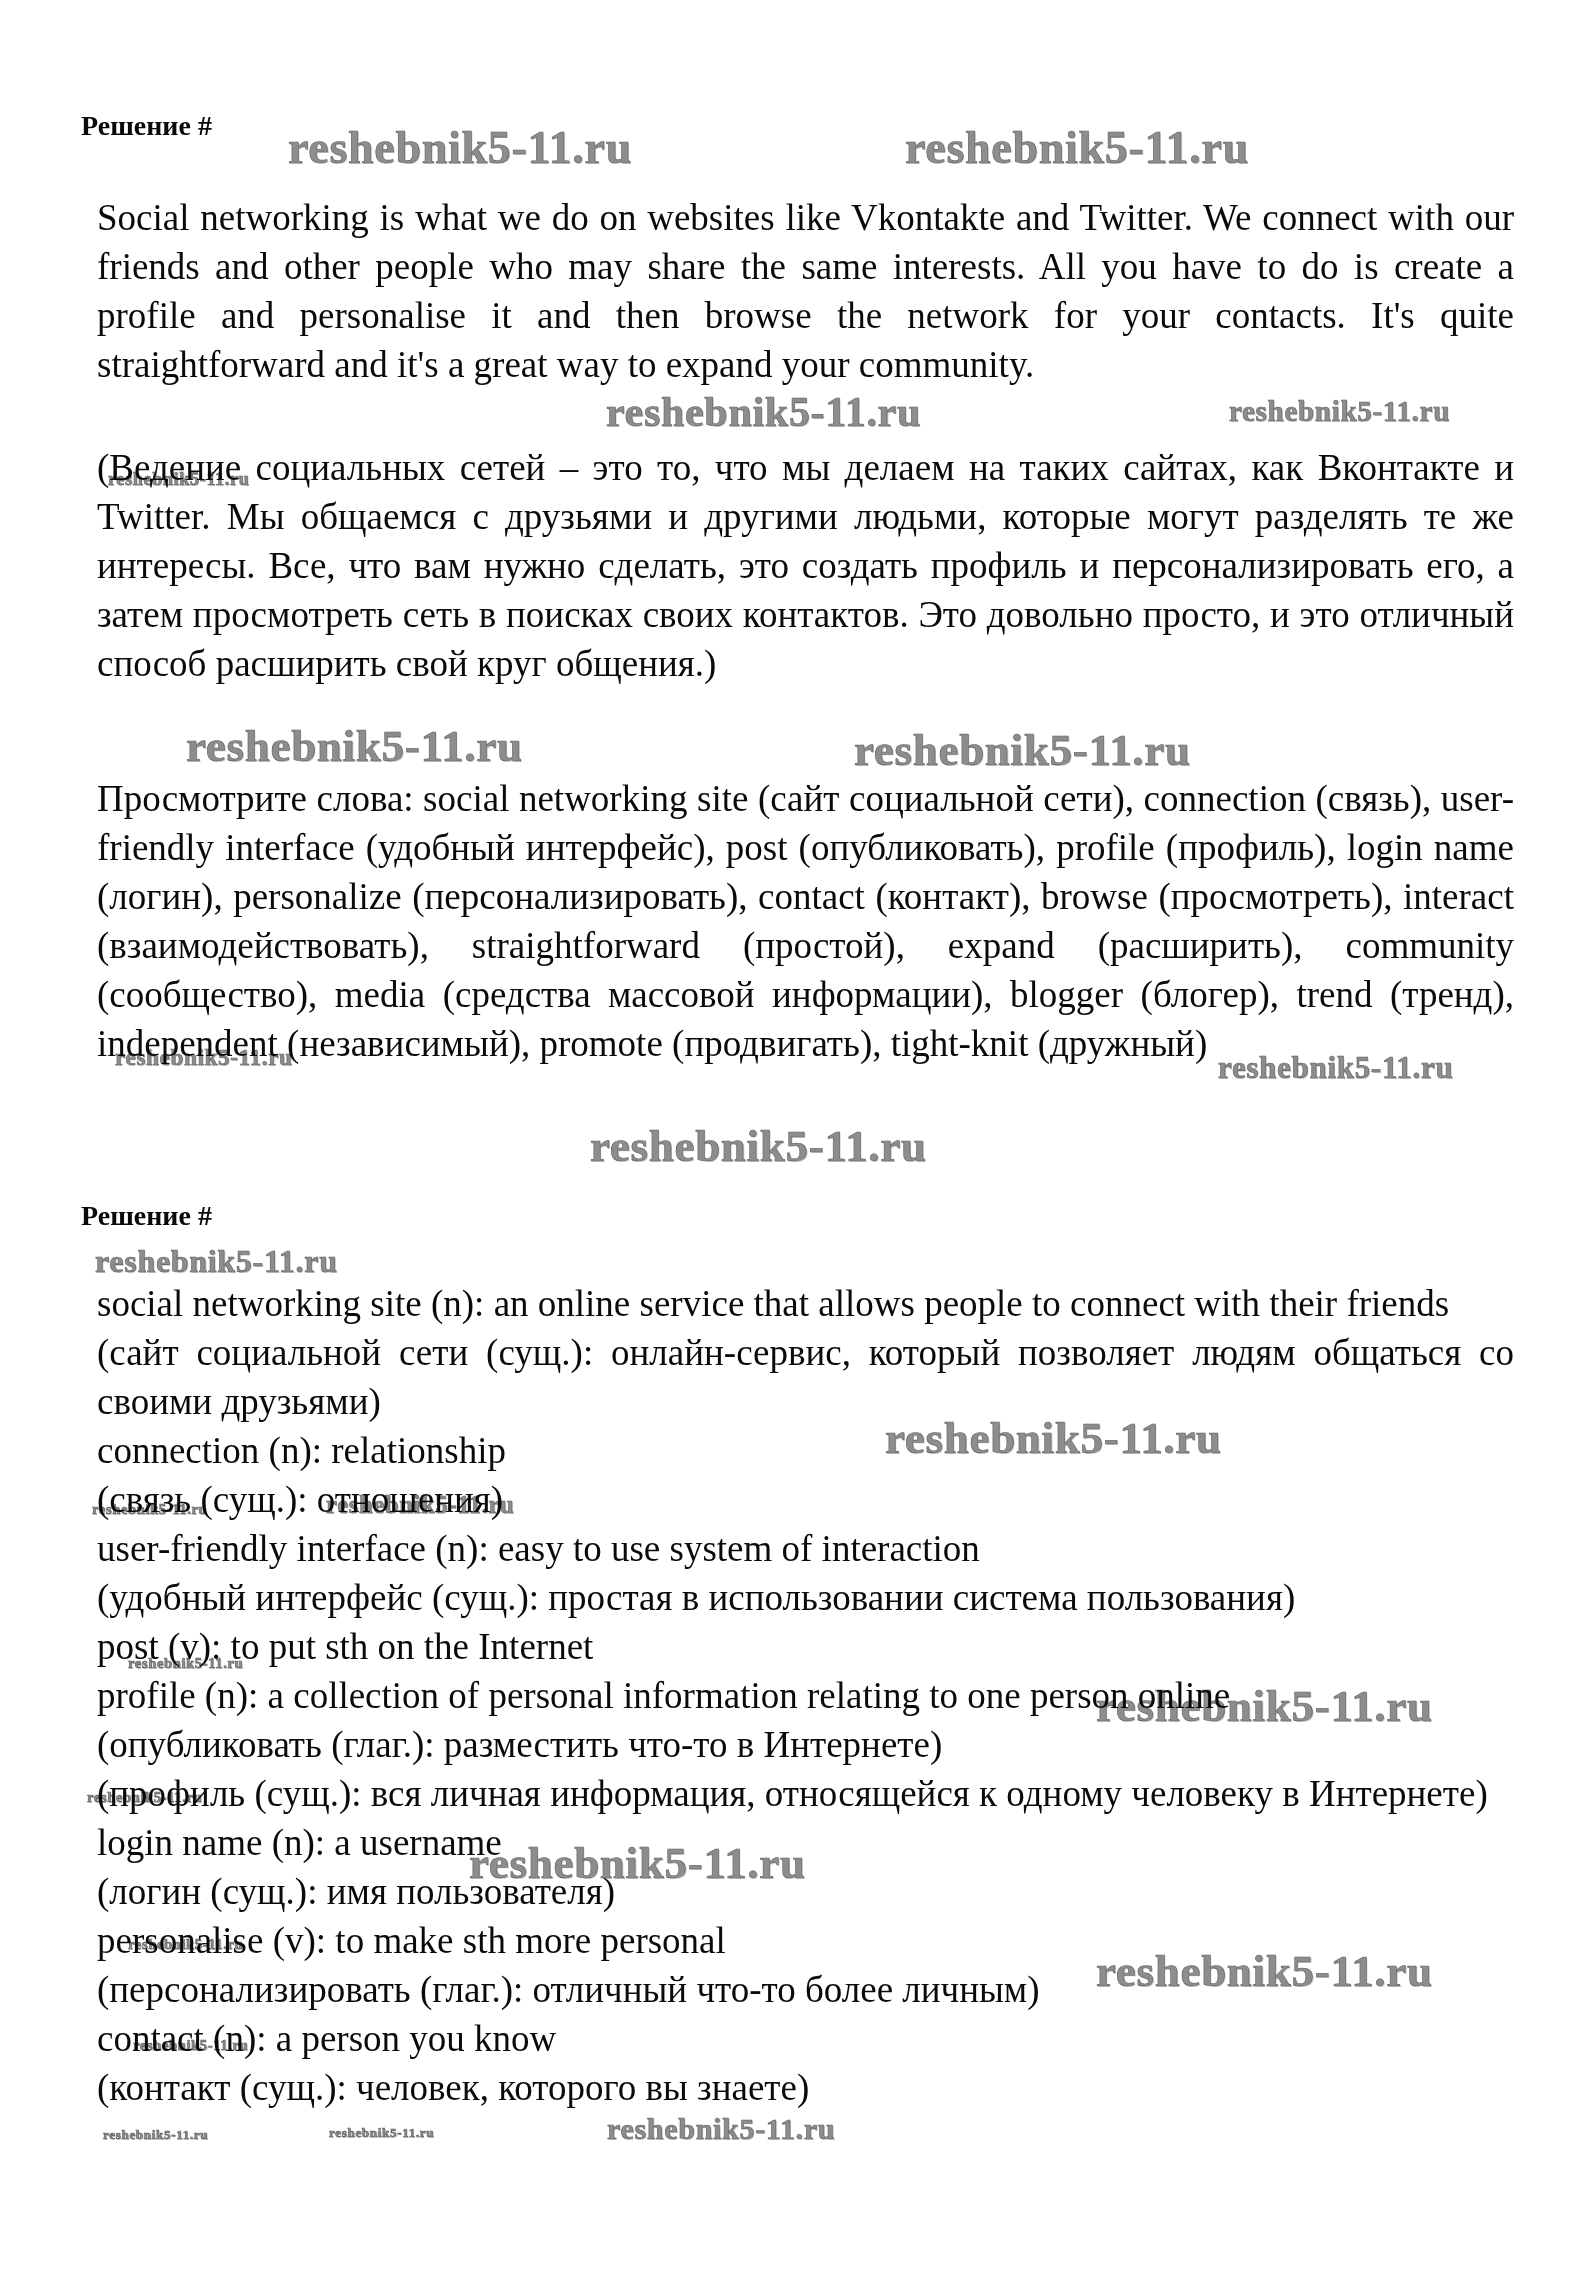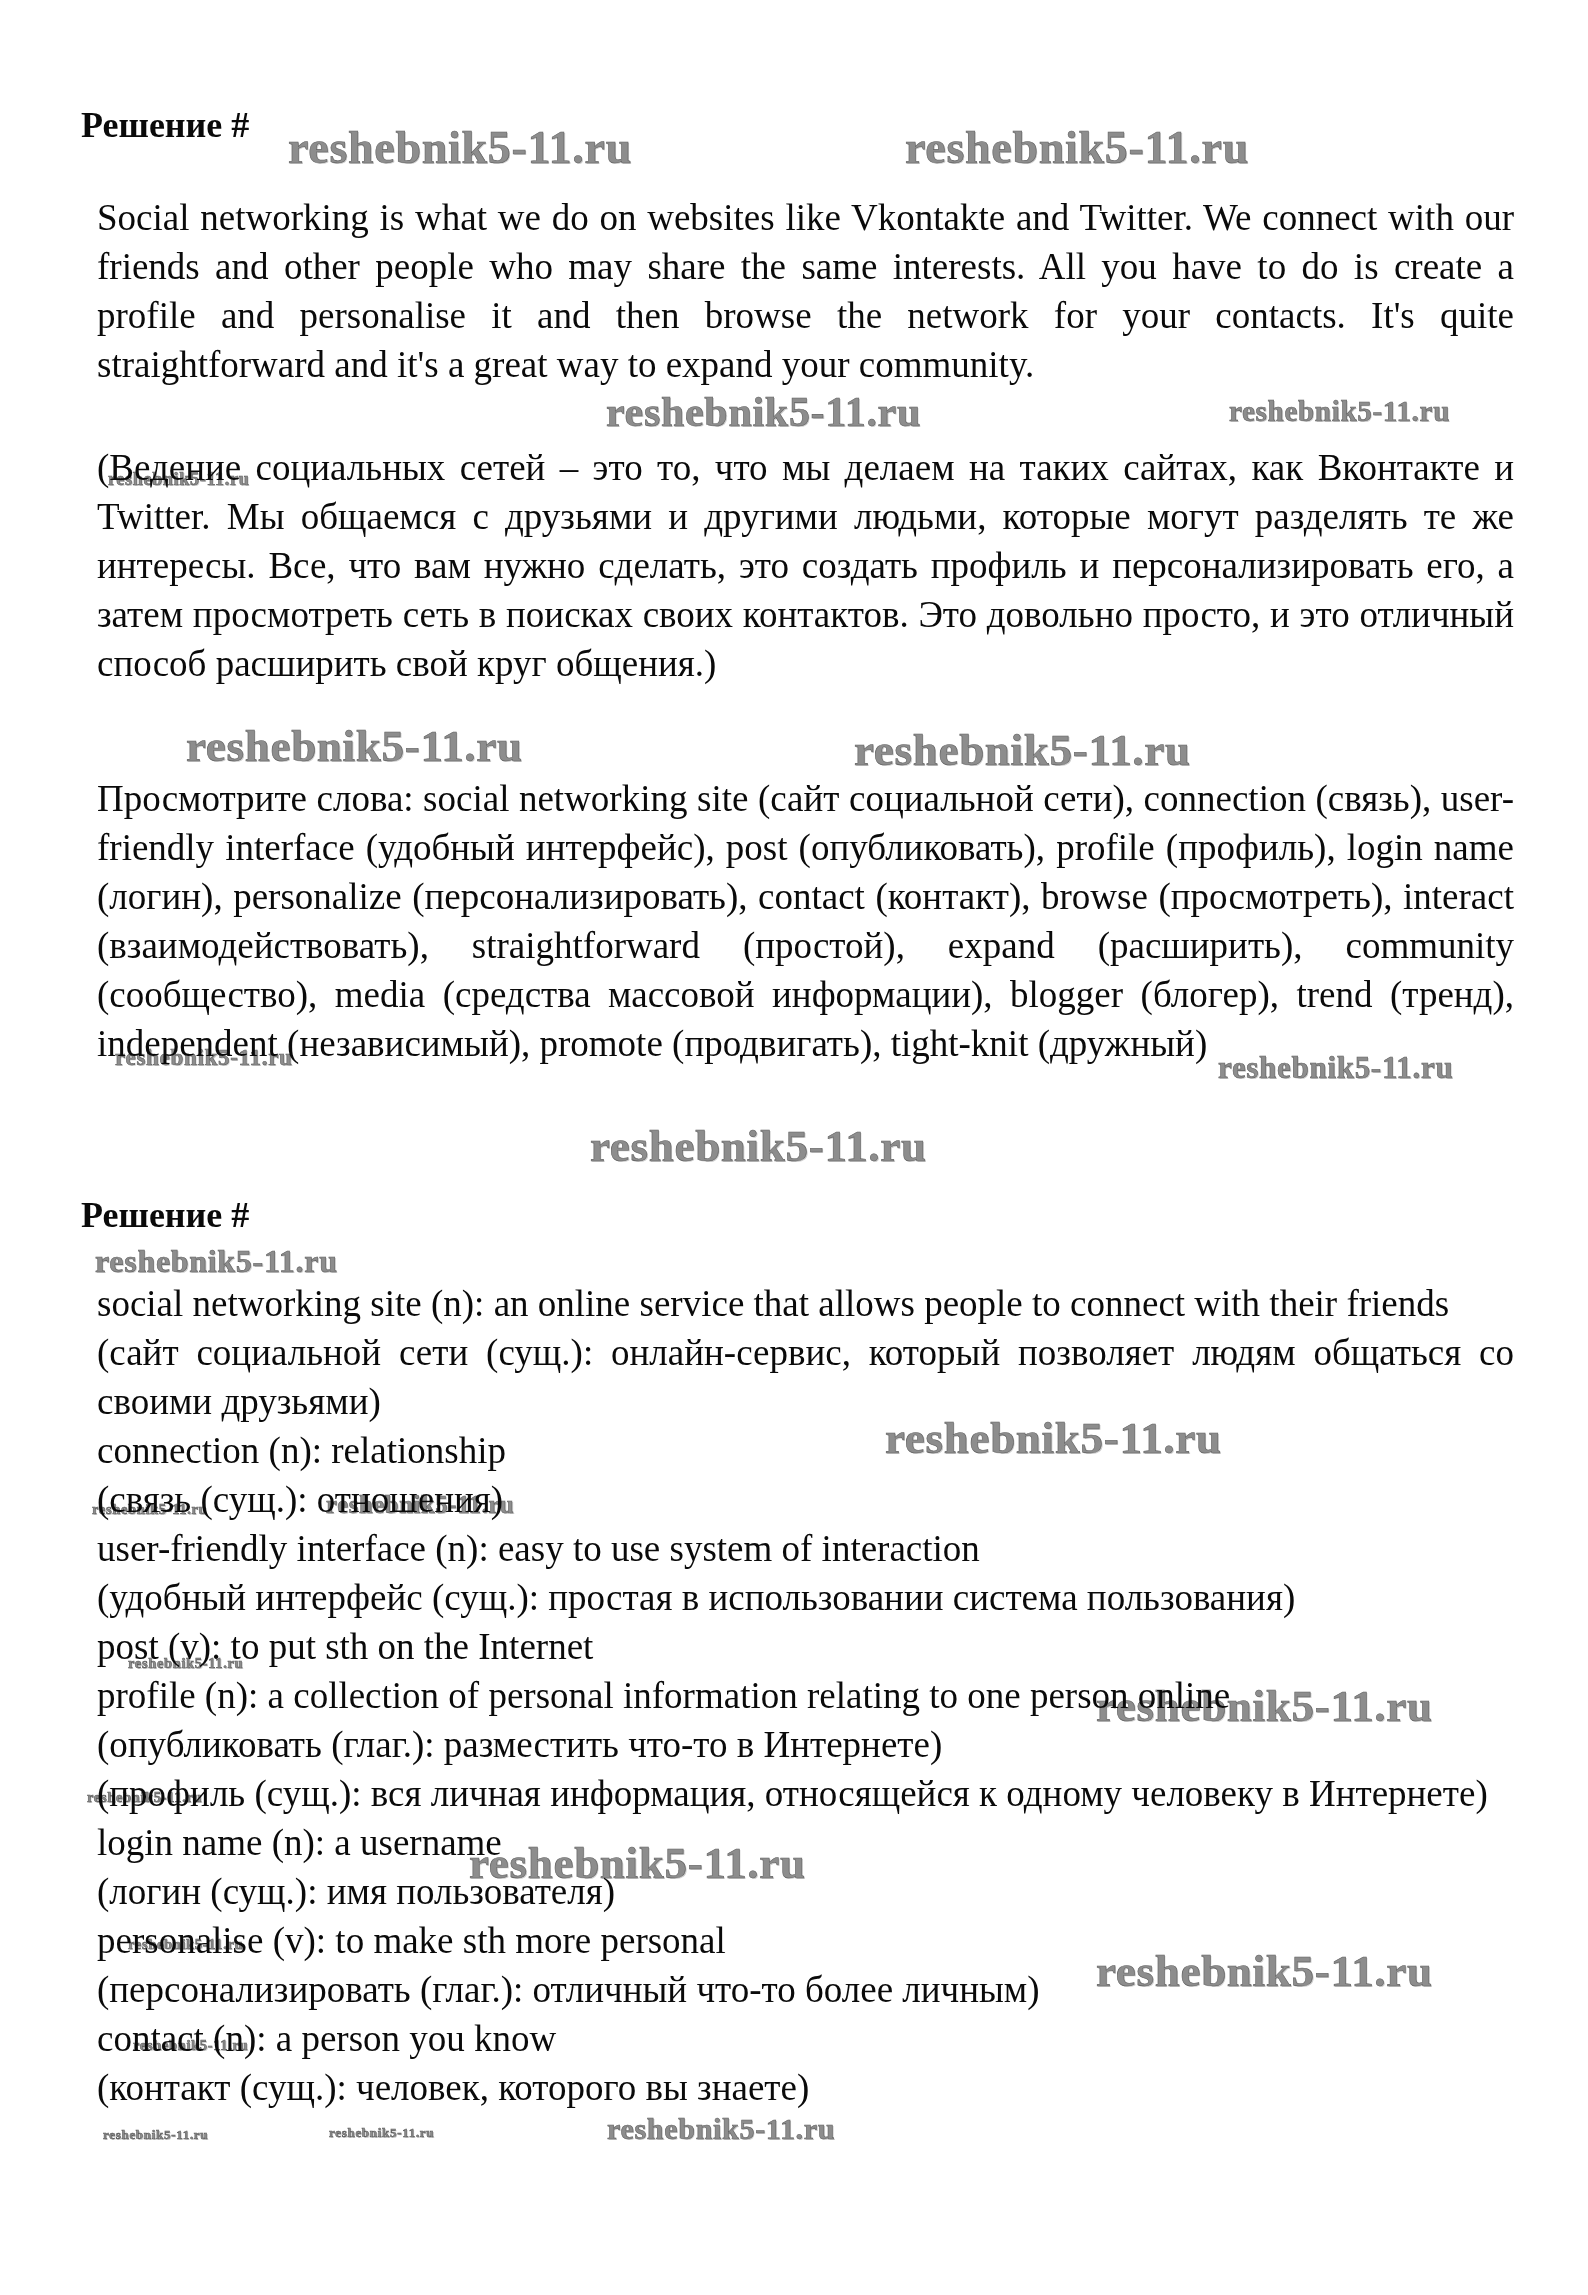--- a/index.html
+++ b/index.html
@@ -24,21 +24,21 @@
     font-size: 37px;
     line-height: 49px;
     text-align: justify;
     z-index: 2;
     color: #0a0a0a;
   }
   .heading {
     position: absolute;
     left: 81px;
     margin: 0;
-    font-size: 36px;
+    font-size: 28px;
     line-height: 49px;
     font-weight: 700;
     z-index: 2;
     color: #0a0a0a;
     white-space: nowrap;
   }
   .defs p {
     margin: 0;
     font-size: 37px;
     line-height: 49px;

